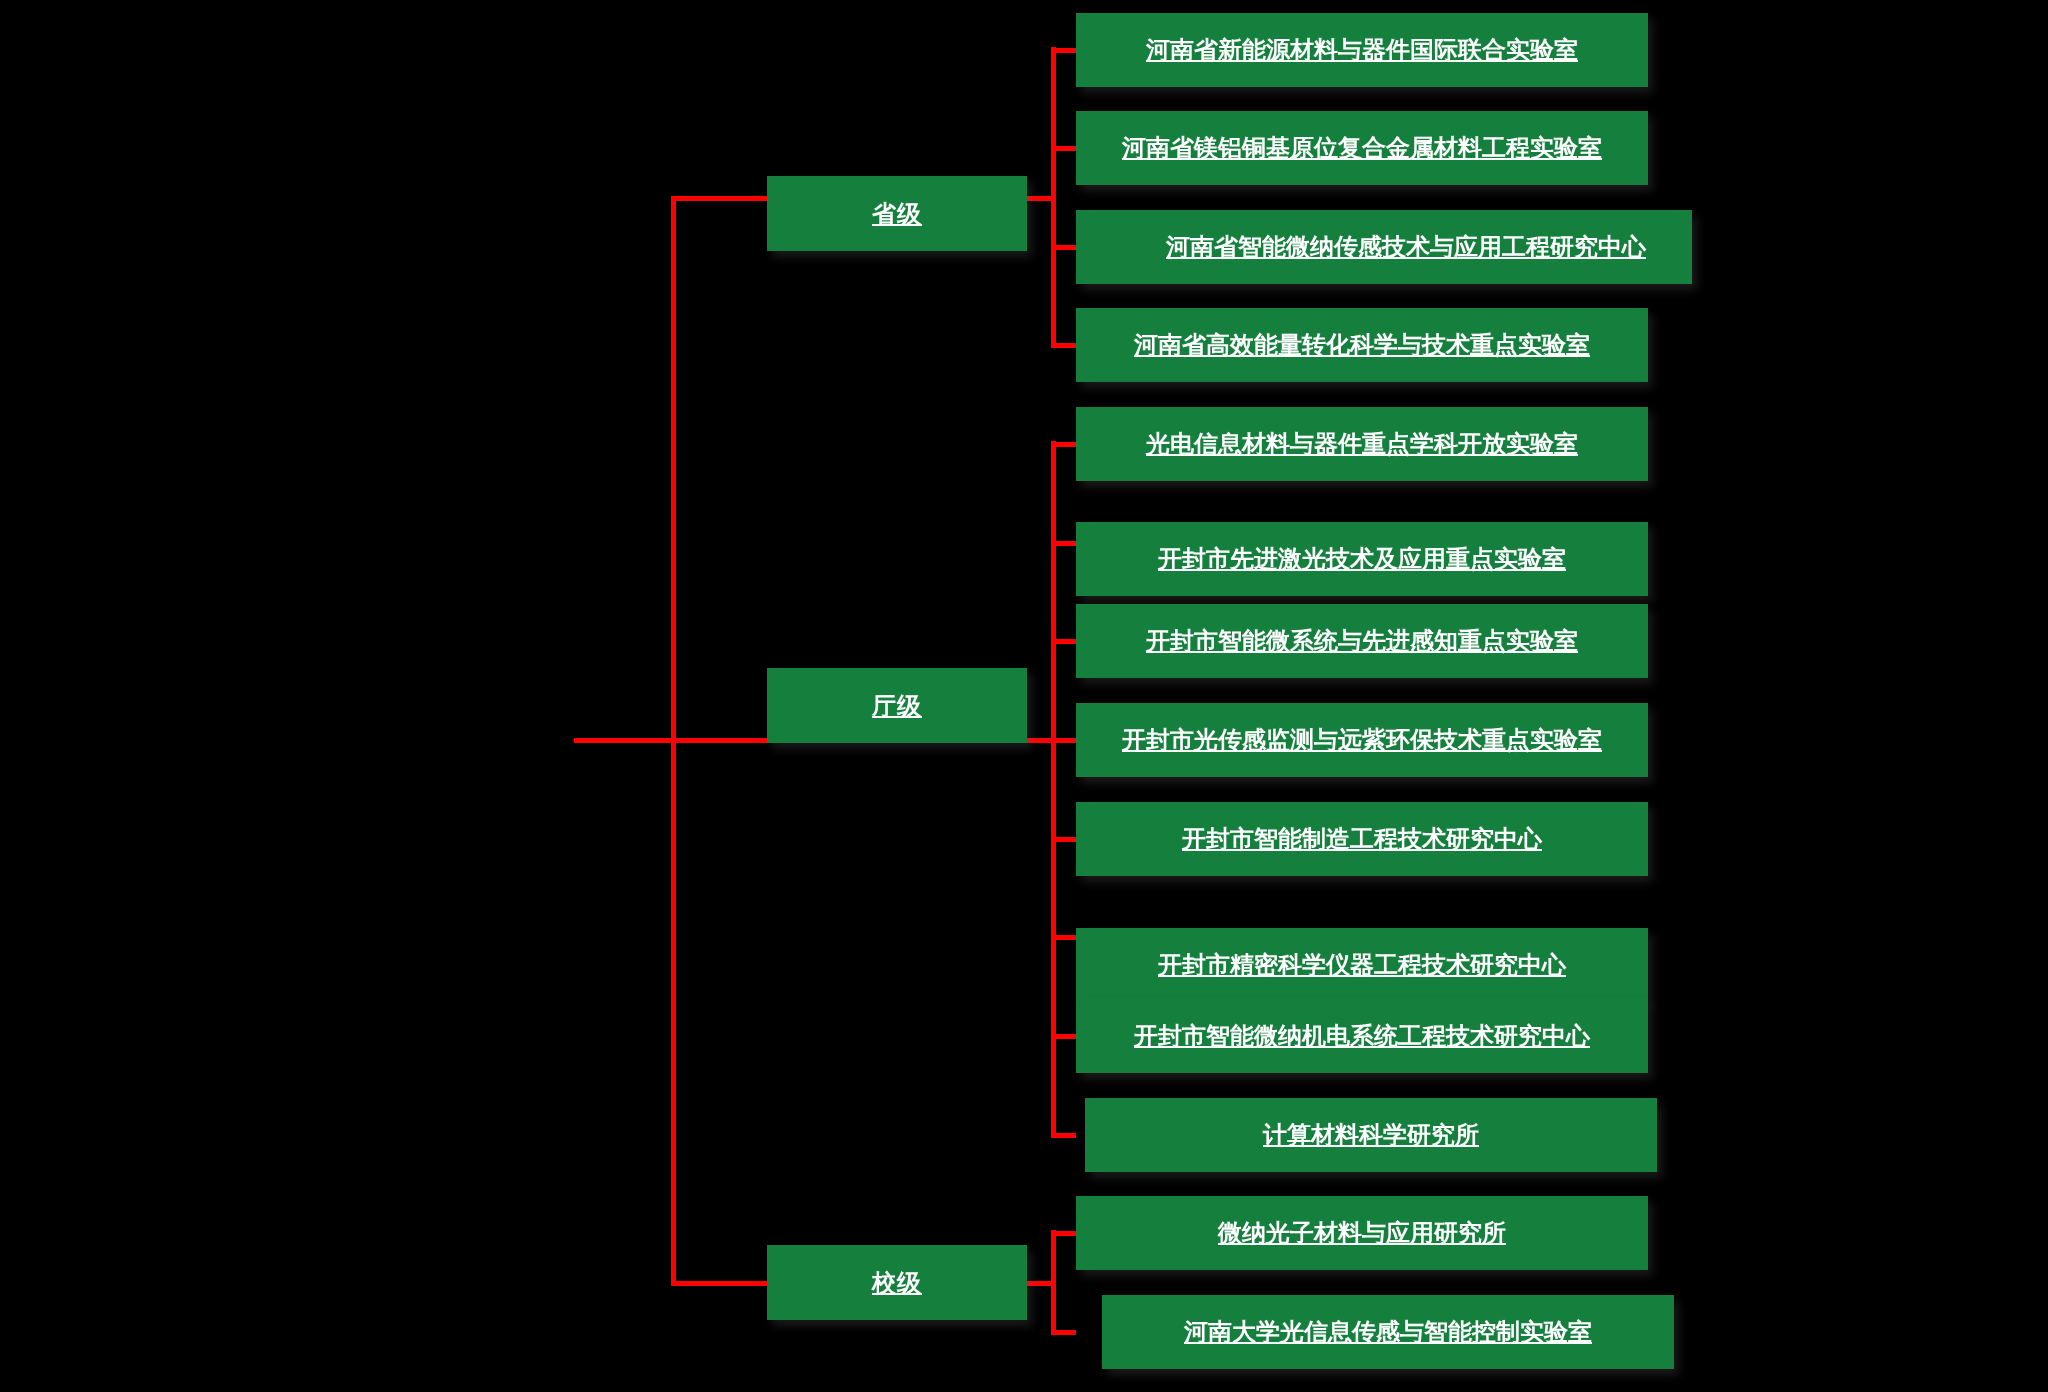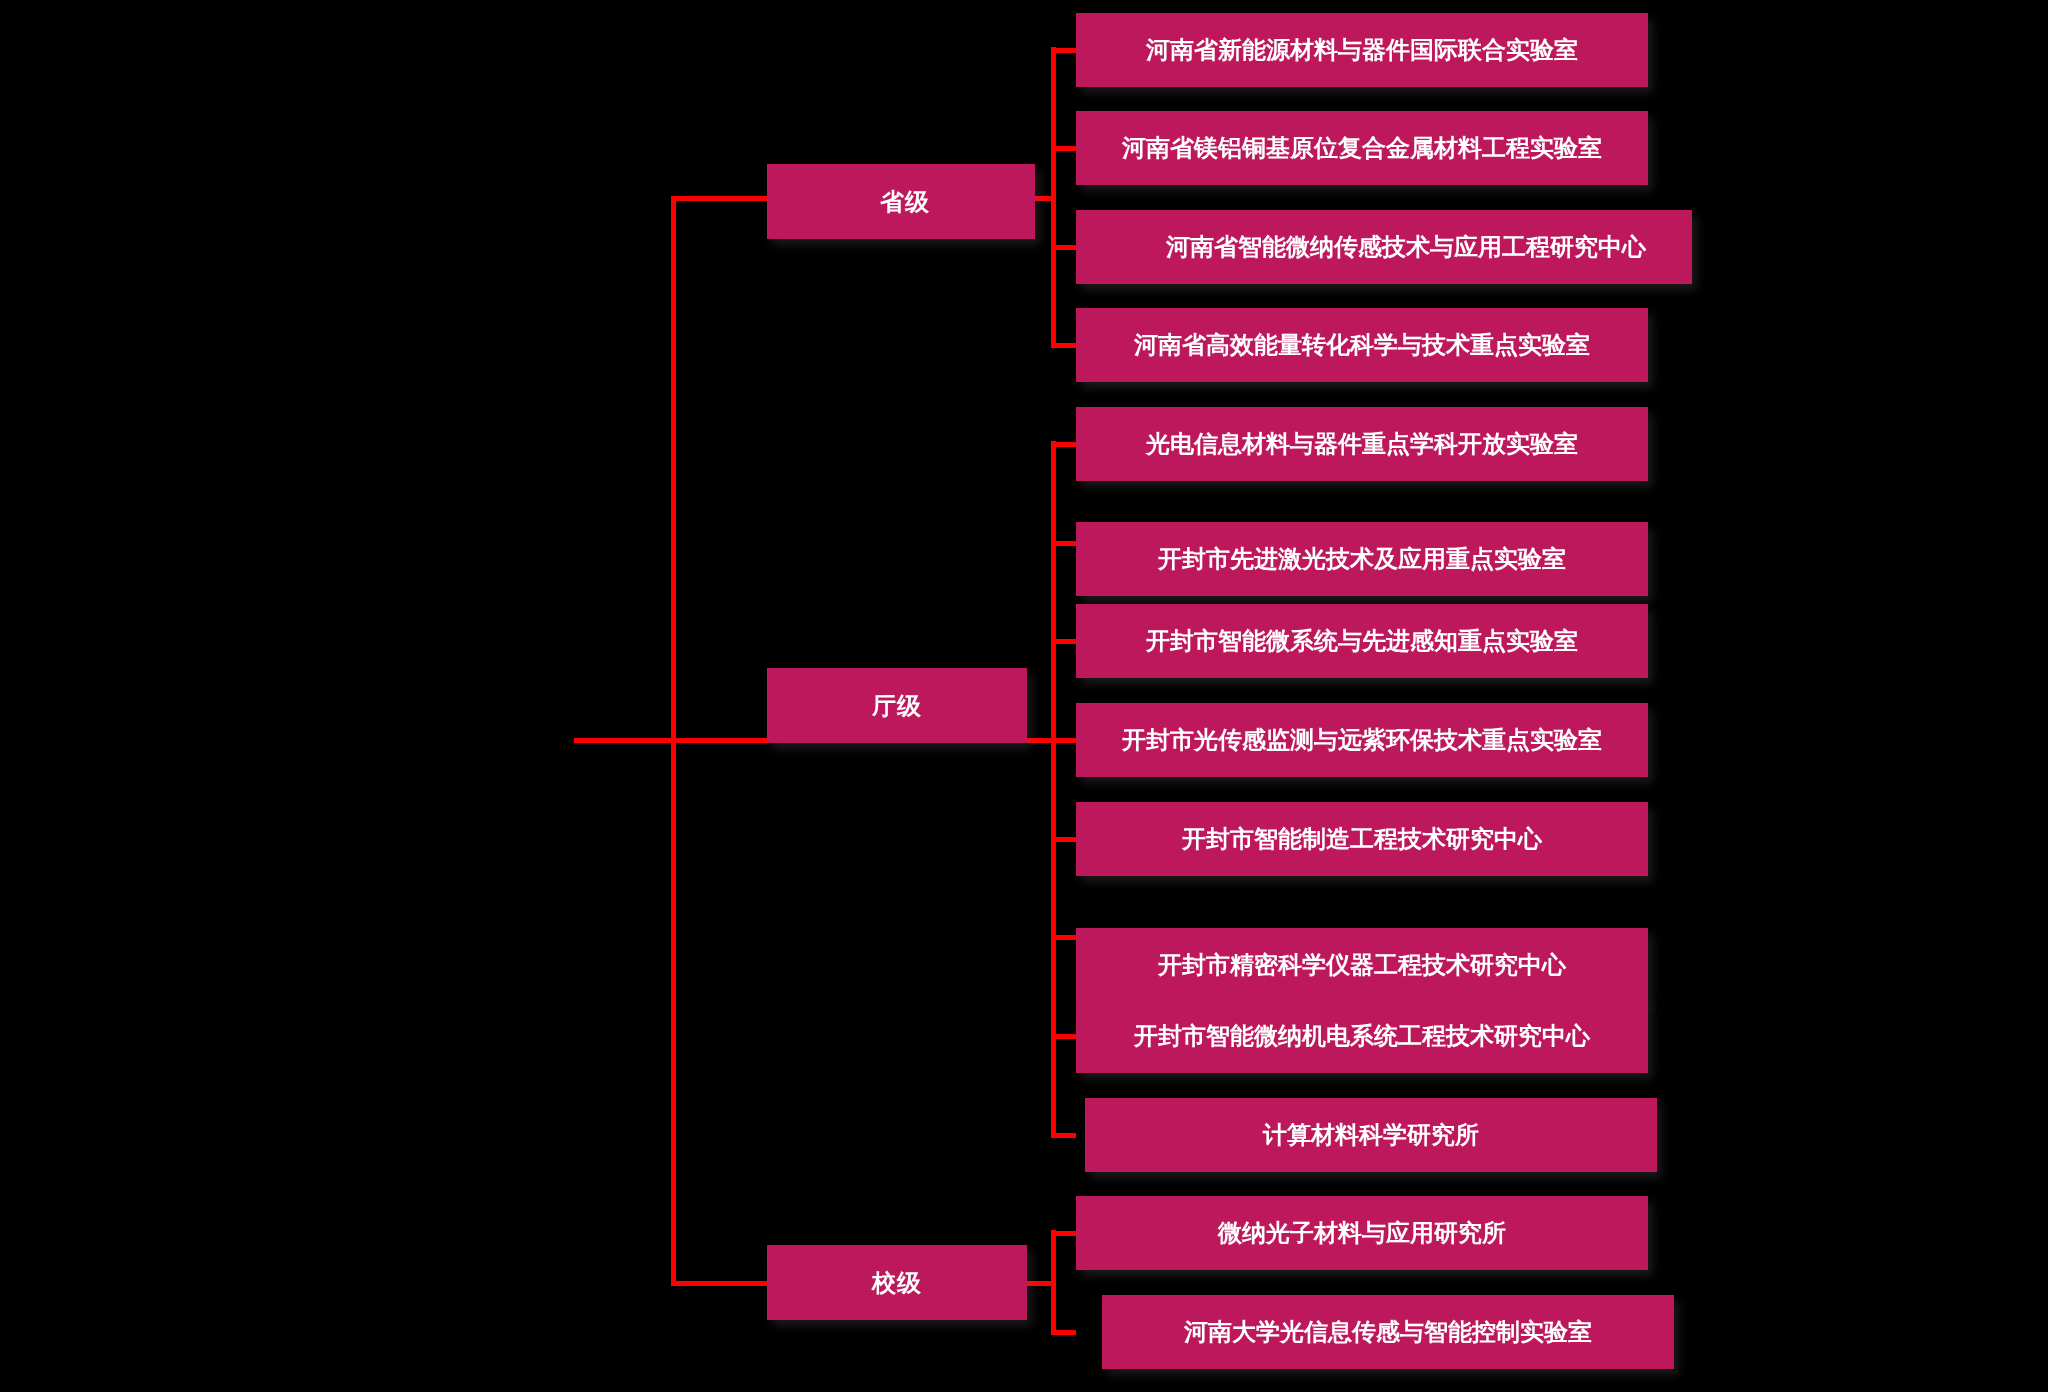--- a/index.html
+++ b/index.html
@@ -1,24 +1,25 @@
 <!DOCTYPE html>
 <html><head>
 <meta charset="utf-8">
 <style>
   html,body{margin:0;padding:0;background:#000;}
   .canvas{
     position:relative;width:2048px;height:1392px;background:#000;overflow:hidden;
     font-family:"Liberation Sans",sans-serif;
   }
   .node{
-    position:absolute;background:#be185d;color:#fff;
+    position:absolute;background:#15803d;color:#fff;
     display:flex;align-items:center;justify-content:center;text-align:center;
     font-weight:bold;line-height:1.25;
     box-shadow:5px 6px 9px rgba(120,120,120,.22);
+    text-decoration:underline;
   }
   .root{left:261px;top:693px;width:314px;height:94px;font-size:43px;letter-spacing:3px;}
   .mid{left:767px;width:260px;height:75px;font-size:24px;letter-spacing:1px;}
   .leaf{left:1076px;width:572px;height:74px;font-size:24px;}
   .line{position:absolute;background:#ff0000;}
 </style>
 </head>
 <body>
 
 <div class="canvas">
@@ -47,21 +48,21 @@
   <div class="line" style="left:1051px;top:639px;width:25px;height:5px;"></div>
   <div class="line" style="left:1051px;top:738px;width:25px;height:5px;"></div>
   <div class="line" style="left:1051px;top:837px;width:25px;height:5px;"></div>
   <div class="line" style="left:1051px;top:935px;width:25px;height:5px;"></div>
   <div class="line" style="left:1051px;top:1034px;width:25px;height:5px;"></div>
   <div class="line" style="left:1051px;top:1133px;width:25px;height:5px;"></div>
   <div class="line" style="left:1051px;top:1231px;width:25px;height:5px;"></div>
   <div class="line" style="left:1051px;top:1330px;width:25px;height:5px;"></div>
 
 
-  <div class="node mid" style="top:164px;padding-left:8px;">
+  <div class="node mid" style="top:176px;">
     <span>省级</span>
   </div>
   <div class="node mid" style="top:668px;text-align:center;">
     <span>厅级</span>
   </div>
   <div class="node mid" style="top:1245px;">
     <span>校级</span>
   </div>
 
   <div class="node leaf" style="top:13px;">

